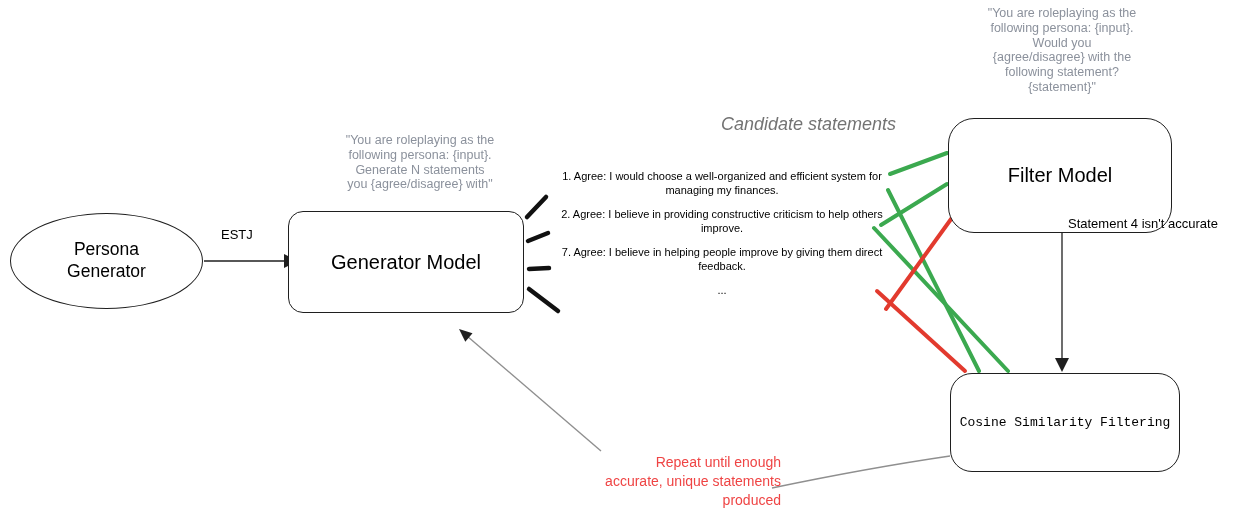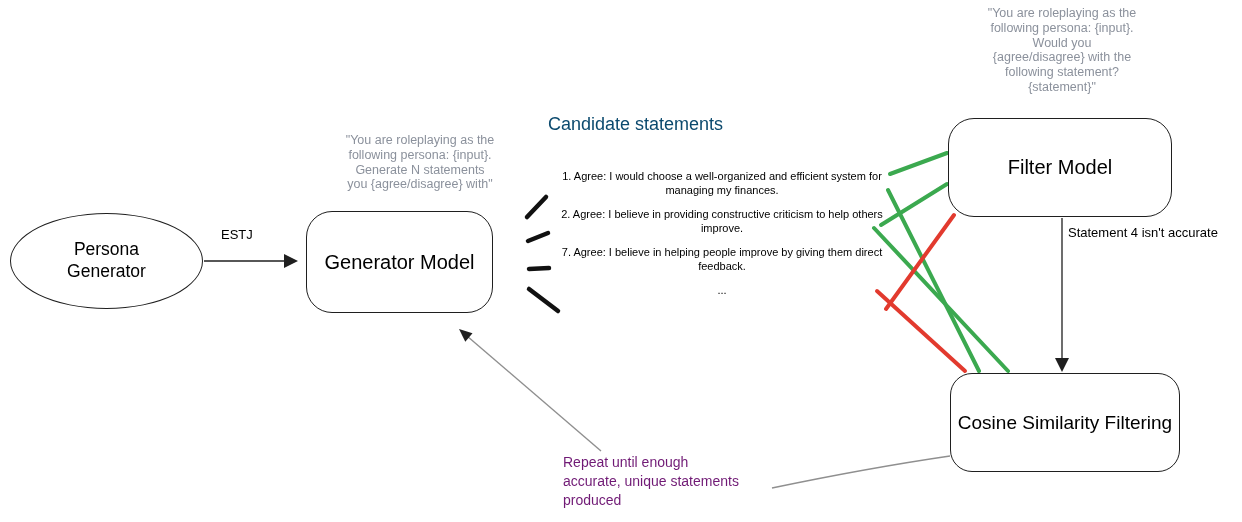--- a/index.html
+++ b/index.html
@@ -17,30 +17,30 @@
   .node{position:absolute;display:flex;align-items:center;justify-content:center;
         border:1.4px solid #1f1f1f;background:#fff;text-align:center;}
   .rounded{border-radius:26px;}
   .node-label{font-size:20px;color:#000;white-space:pre-line;}
   .ellipse{border-radius:50%;}
   .ellipse .node-label{font-size:17.5px;line-height:1.25;}
 
   .prompt{position:absolute;text-align:center;color:var(--prompt-gray);
           font-size:12.5px;line-height:1.18;white-space:pre-line;}
 
-  .heading{position:absolute;font-size:18px;color:#0c4a6e;text-align:left;}
+  .heading{position:absolute;font-size:18px;color:#737373;text-align:right;font-style:italic;}
 
   .statements{position:absolute;left:548px;top:169px;width:348px;}
   .statements p{font-size:11px;line-height:1.28;text-align:center;margin:0 0 10px 0;color:#000;}
 
   .annotation{position:absolute;font-size:13px;color:#000;}
   .annotation.center{text-align:center;margin-top:46px;}
 
-  .repeat-note{position:absolute;font-size:14px;line-height:1.36;text-align:left;
-               color:#701a75;white-space:pre-line;}
+  .repeat-note{position:absolute;font-size:14px;line-height:1.36;text-align:right;
+               color:#ef4444;white-space:pre-line;}
 
   .edge-label{position:absolute;font-size:13px;color:#000;}
 
   .edge-black{stroke:#1f1f1f;stroke-width:1.3px;fill:none;}
   .edge-gray{stroke:var(--edge-gray);stroke-width:1.4px;fill:none;}
   .tick{stroke:#111;stroke-width:4.5px;stroke-linecap:round;}
   .edge-green{stroke:var(--accept-green);stroke-width:4px;stroke-linecap:round;}
   .edge-red{stroke:var(--reject-red);stroke-width:4px;stroke-linecap:round;}
   .head-black{fill:#1f1f1f;stroke:none;}
 </style>
@@ -76,53 +76,53 @@
     <polygon class="head-black" points="459,329 472.5,333.3 465.3,341.7"></polygon>
   </svg>
 
   <div class="node ellipse" style="left:10px;top:213px;width:193px;height:96px;">
     <span class="node-label">Persona
 Generator</span>
   </div>
 
   <span class="edge-label" style="left:221px;top:227px;">ESTJ</span>
 
-  <div class="node rounded" style="left:306px;top:211px;width:187px;height:102px;">
+  <div class="node rounded" style="left:288px;top:211px;width:236px;height:102px;border-radius:15px;">
     <span class="node-label">Generator Model</span>
   </div>
 
   <div class="prompt" style="left:322px;top:133px;width:196px;">"You are roleplaying as the
 following persona: {input}.
 Generate N statements
 you {agree/disagree} with"</div>
 
   <div class="heading" style="left:548px;top:114px;width:348px;">Candidate statements</div>
 
   <div class="statements">
     <p>1. Agree: I would choose a well-organized and efficient system for managing my finances.</p>
     <p>2. Agree: I believe in providing constructive criticism to help others improve.</p>
     <p>7. Agree: I believe in helping people improve by giving them direct feedback.</p>
     <p>...</p>
   </div>
 
-  <div class="node rounded" style="left:948px;top:118px;width:224px;height:99px;">
+  <div class="node rounded" style="left:948px;top:118px;width:224px;height:115px;">
     <span class="node-label">Filter Model</span>
   </div>
 
   <div class="prompt" style="left:962px;top:6px;width:200px;">"You are roleplaying as the
 following persona: {input}.
 Would you
 {agree/disagree} with the
 following statement?
 {statement}"</div>
 
-  <span class="annotation" style="left:1068px;top:225px;text-align:center;">Statement 4 isn't accurate</span>
+  <span class="annotation" style="left:1068px;top:216px;text-align:center;">Statement 4 isn't accurate</span>
 
   <div class="node rounded" style="left:950px;top:373px;width:230px;height:99px;border-radius:22px;">
-    <span class="node-label" style="font-size:19px;">Cosine Similarity Filtering</span>
+    <span class="node-label" style="font-size:13px;font-family:Liberation Mono, monospace;">Cosine Similarity Filtering</span>
   </div>
 
   <span class="annotation center" style="left:950px;top:478px;width:232px;">Statement 3 is redundant</span>
 
   <div class="repeat-note" style="left:563px;top:453px;width:218px;">Repeat until enough
 accurate, unique statements
 produced</div>
 
 </div>
 

